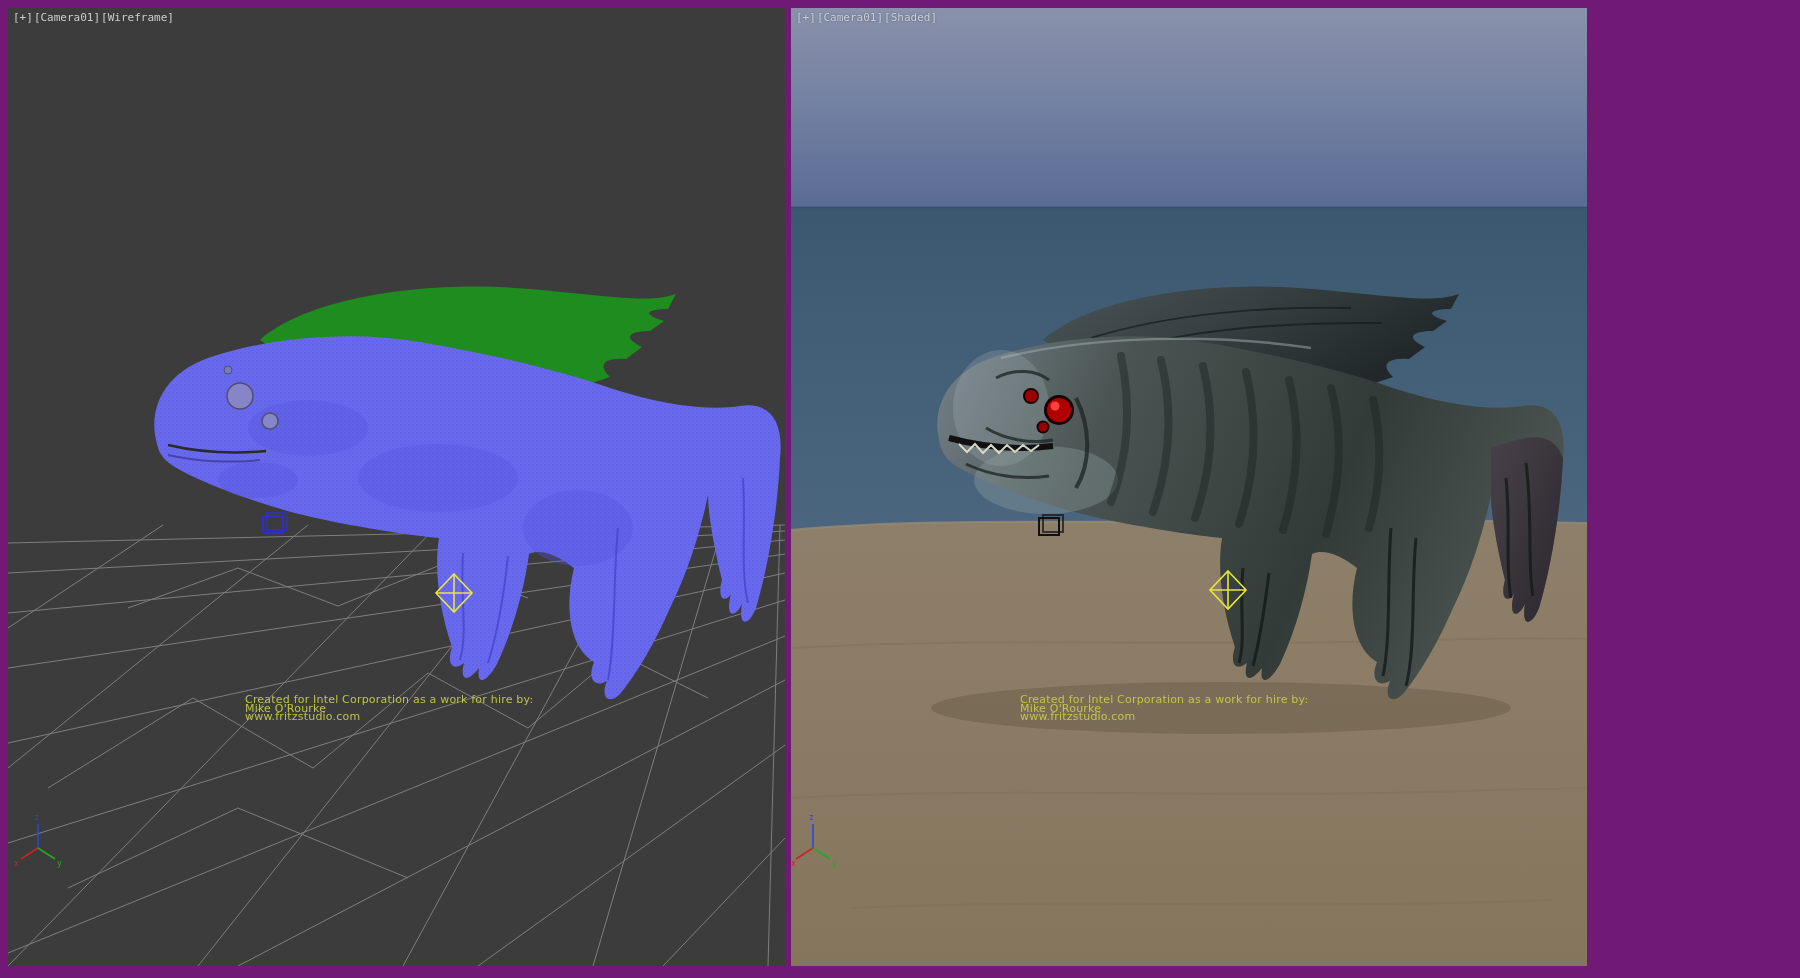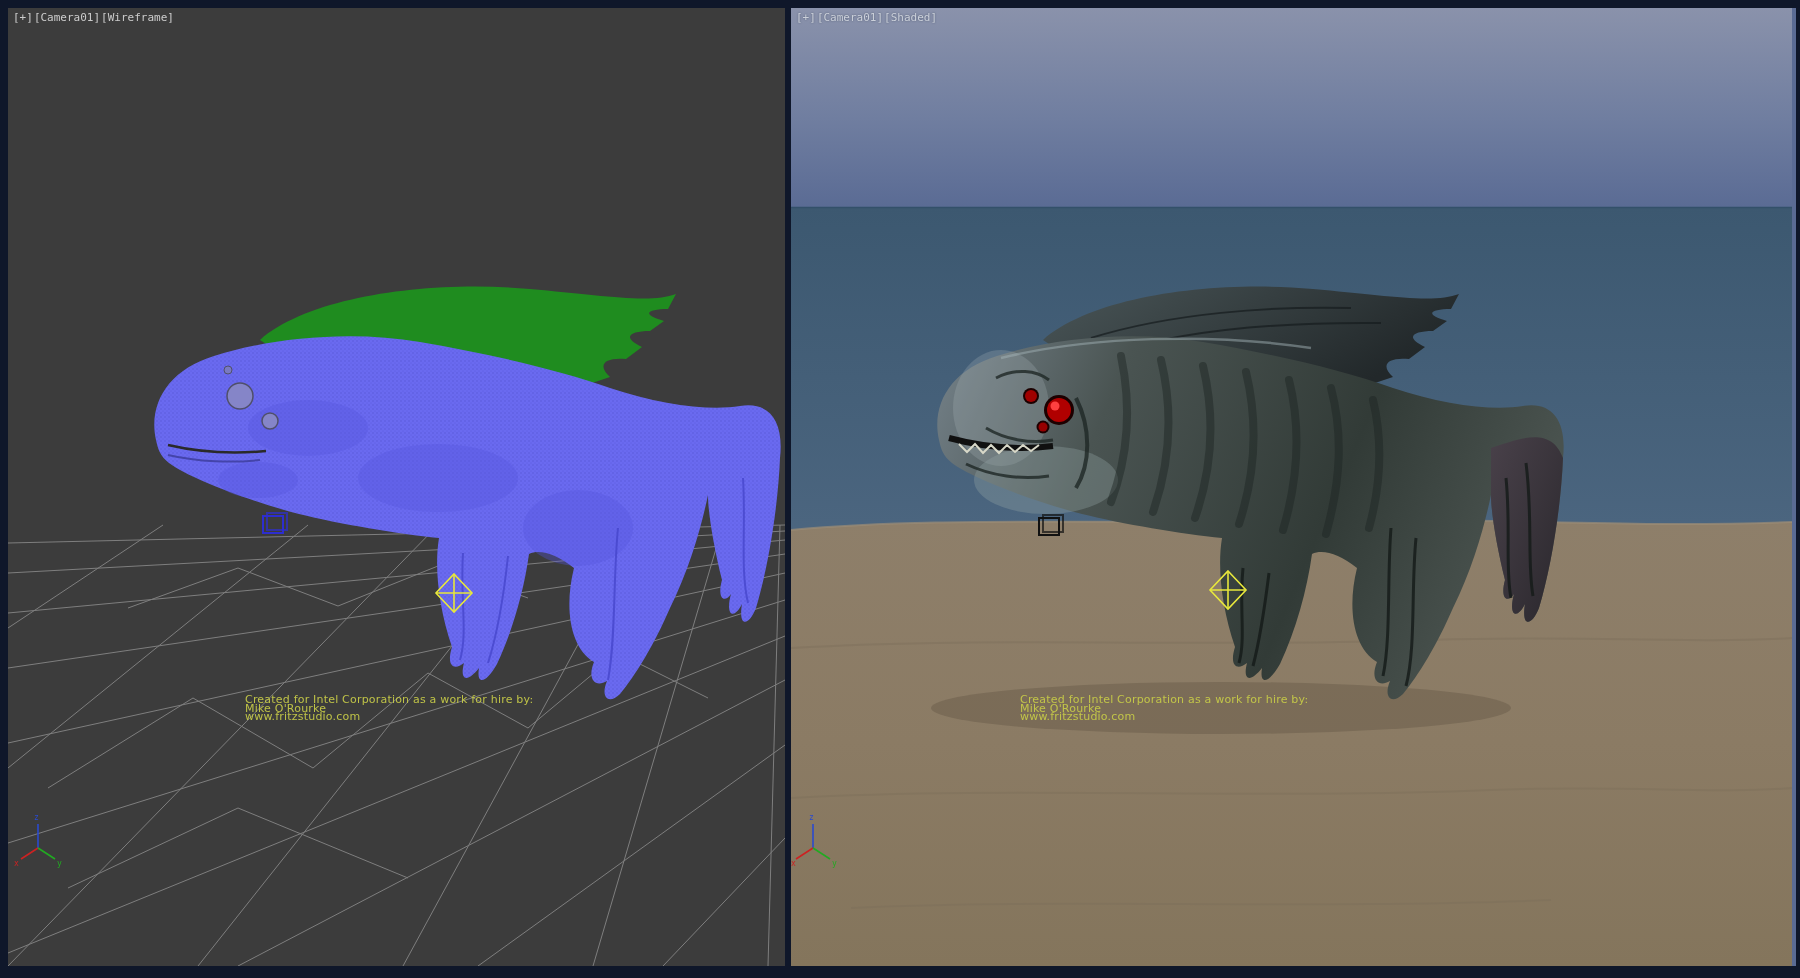--- a/index.html
+++ b/index.html
@@ -1,20 +1,20 @@
 <!DOCTYPE html>
 <html><head>
 <meta charset="utf-8">
 <style>
   html,body{margin:0;padding:0;background:#ffffff;width:1800px;height:978px;overflow:hidden;
             font-family:"DejaVu Sans",sans-serif;}
-  .stage{position:relative;width:1800px;height:978px;background:#0f172a;}
+  .stage{position:relative;width:1800px;height:978px;background:#701a75;}
   .viewport{position:absolute;top:8px;height:958px;overflow:hidden;cursor:crosshair;}
   #vp-left{left:8px;width:777px;background:#3c3c3c;}
-  #vp-right{left:791px;width:1005px;background:#5a6b94;}
+  #vp-right{left:791px;width:796px;background:#5a6b94;}
   .vp-label{position:absolute;top:3px;left:5px;z-index:6;
             font-family:"DejaVu Sans Mono",monospace;font-size:11px;line-height:13px;cursor:pointer;}
   #vp-left .vp-label{color:#cccccc;}
   #vp-right .vp-label{color:#ccd1db;text-shadow:0 0 2px rgba(35,45,65,.55);}
   .vp-label span{margin-right:1px;}
   .watermark{position:absolute;z-index:5;font-size:11px;line-height:8.5px;
              color:#c6ca48;letter-spacing:.2px;opacity:.95;}
   #vp-left .watermark{left:237px;top:688px;}
   #vp-right .watermark{left:229px;top:688px;}
   svg.scene{position:absolute;left:0;top:0;z-index:1;}

